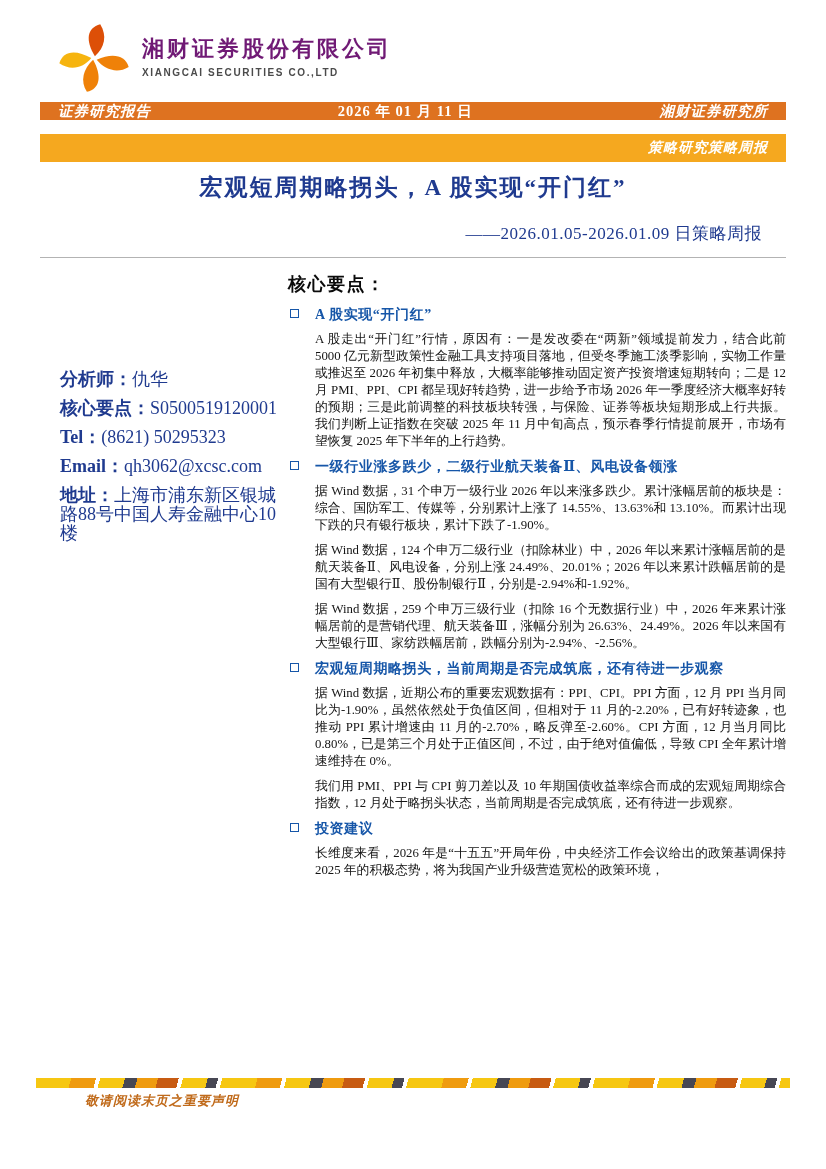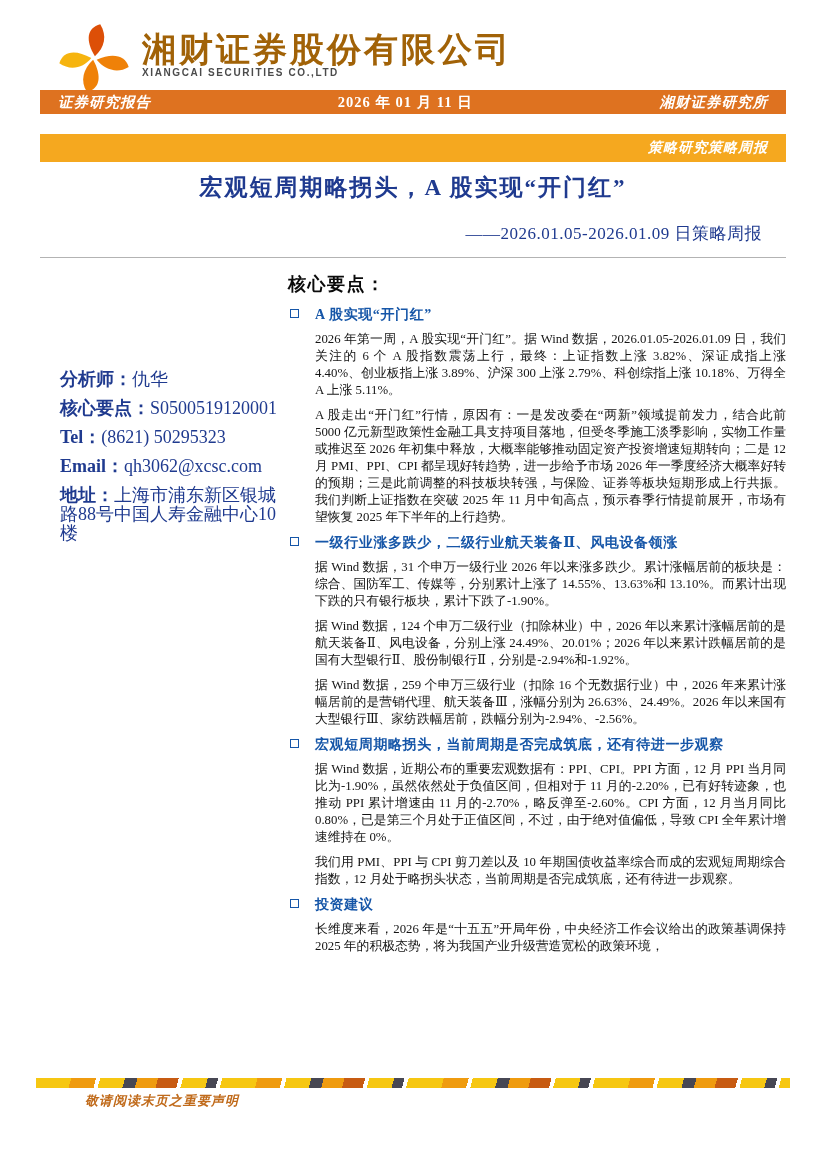--- a/index.html
+++ b/index.html
@@ -14,32 +14,32 @@
   .page{
     position:relative;width:826px;height:1169px;margin:0 auto;background:#ffffff;
     overflow:hidden;font-family:"Liberation Serif","DejaVu Serif",serif;color:#141414;
   }
 
   
   .brand{position:absolute;top:22px;left:54px;display:flex;align-items:center;}
   .logo{width:80px;height:72px;flex:0 0 auto;}
   .company{margin-left:8px;}
   .company-cn{
-    font-family:"Liberation Sans","DejaVu Sans",sans-serif;font-size:34px;font-weight:bold;
-    color:#a16207;letter-spacing:3px;line-height:30px;
+    font-family:"Liberation Sans","DejaVu Sans",sans-serif;font-size:22px;font-weight:bold;
+    color:#701a75;letter-spacing:3px;line-height:30px;
   }
   .company-en{
     font-family:"Liberation Sans","DejaVu Sans",sans-serif;font-size:10px;font-weight:bold;
     color:#4b4b4b;letter-spacing:1.6px;line-height:18px;
   }
 
   
   .bar{position:absolute;left:40px;width:746px;display:flex;align-items:center;
        justify-content:space-between;color:#ffffff;font-weight:bold;padding:0 18px;}
-  .bar1{top:90px;height:24px;background:var(--bar-dark);font-size:14.5px;}
+  .bar1{top:102px;height:18px;background:var(--bar-dark);font-size:14.5px;}
   .bar2{top:134px;height:28px;background:var(--bar-light);font-size:14px;justify-content:flex-end;}
   .bar .kai{font-style:italic;letter-spacing:1px;}
   .bar .date{font-style:normal;letter-spacing:1px;}
 
   
   .report-title{
     position:absolute;top:172px;left:0;width:100%;text-align:center;
     color:var(--navy);font-size:23px;font-weight:bold;letter-spacing:2px;
   }
   .report-subtitle{
@@ -115,21 +115,20 @@
         <div class="row"><span class="lbl">地址：</span><span>上海市浦东新区银城路88号中国人寿金融中心10楼</span></div>
       </div>
     <div class="main">
       <div class="core-heading">核心要点：</div>
       <div id="sections">
           <div class="sec">
             <div class="sec-head">
               <span class="sq"></span>
               <span>A 股实现“开门红”</span>
             </div>
-            <p>2026 年第一周，A 股实现“开门红”。据 Wind 数据，2026.01.05-2026.01.09 日，我们关注的 6 个 A 股指数震荡上行，最终：上证指数上涨 3.82%、深证成指上涨 4.40%、创业板指上涨 3.89%、沪深 300 上涨 2.79%、科创综指上涨 10.18%、万得全 A 上涨 5.11%。</p>
             <p>A 股走出“开门红”行情，原因有：一是发改委在“两新”领域提前发力，结合此前 5000 亿元新型政策性金融工具支持项目落地，但受冬季施工淡季影响，实物工作量或推迟至 2026 年初集中释放，大概率能够推动固定资产投资增速短期转向；二是 12 月 PMI、PPI、CPI 都呈现好转趋势，进一步给予市场 2026 年一季度经济大概率好转的预期；三是此前调整的科技板块转强，与保险、证券等板块短期形成上行共振。我们判断上证指数在突破 2025 年 11 月中旬高点，预示春季行情提前展开，市场有望恢复 2025 年下半年的上行趋势。</p>
           </div>
           <div class="sec">
             <div class="sec-head">
               <span class="sq"></span>
               <span>一级行业涨多跌少，二级行业航天装备Ⅱ、风电设备领涨</span>
             </div>
             <p>据 Wind 数据，31 个申万一级行业 2026 年以来涨多跌少。累计涨幅居前的板块是：综合、国防军工、传媒等，分别累计上涨了 14.55%、13.63%和 13.10%。而累计出现下跌的只有银行板块，累计下跌了-1.90%。</p>
             <p>据 Wind 数据，124 个申万二级行业（扣除林业）中，2026 年以来累计涨幅居前的是航天装备Ⅱ、风电设备，分别上涨 24.49%、20.01%；2026 年以来累计跌幅居前的是国有大型银行Ⅱ、股份制银行Ⅱ，分别是-2.94%和-1.92%。</p>
             <p>据 Wind 数据，259 个申万三级行业（扣除 16 个无数据行业）中，2026 年来累计涨幅居前的是营销代理、航天装备Ⅲ，涨幅分别为 26.63%、24.49%。2026 年以来国有大型银行Ⅲ、家纺跌幅居前，跌幅分别为-2.94%、-2.56%。</p>

